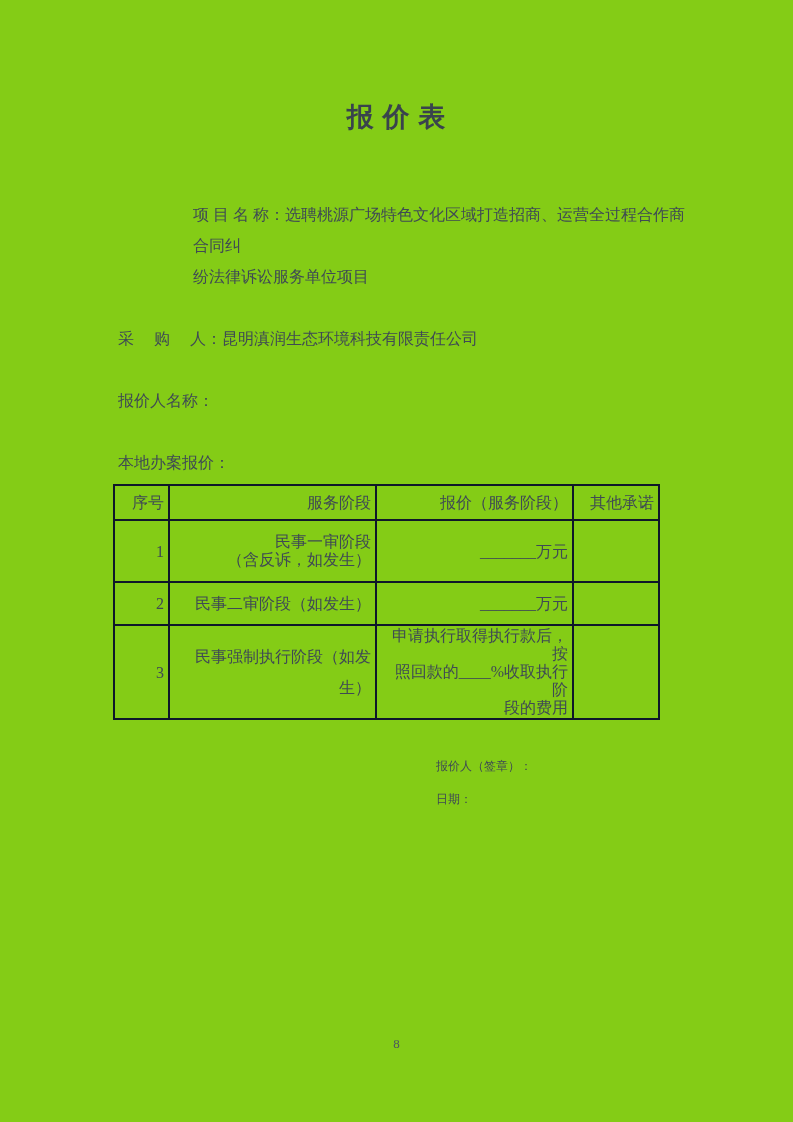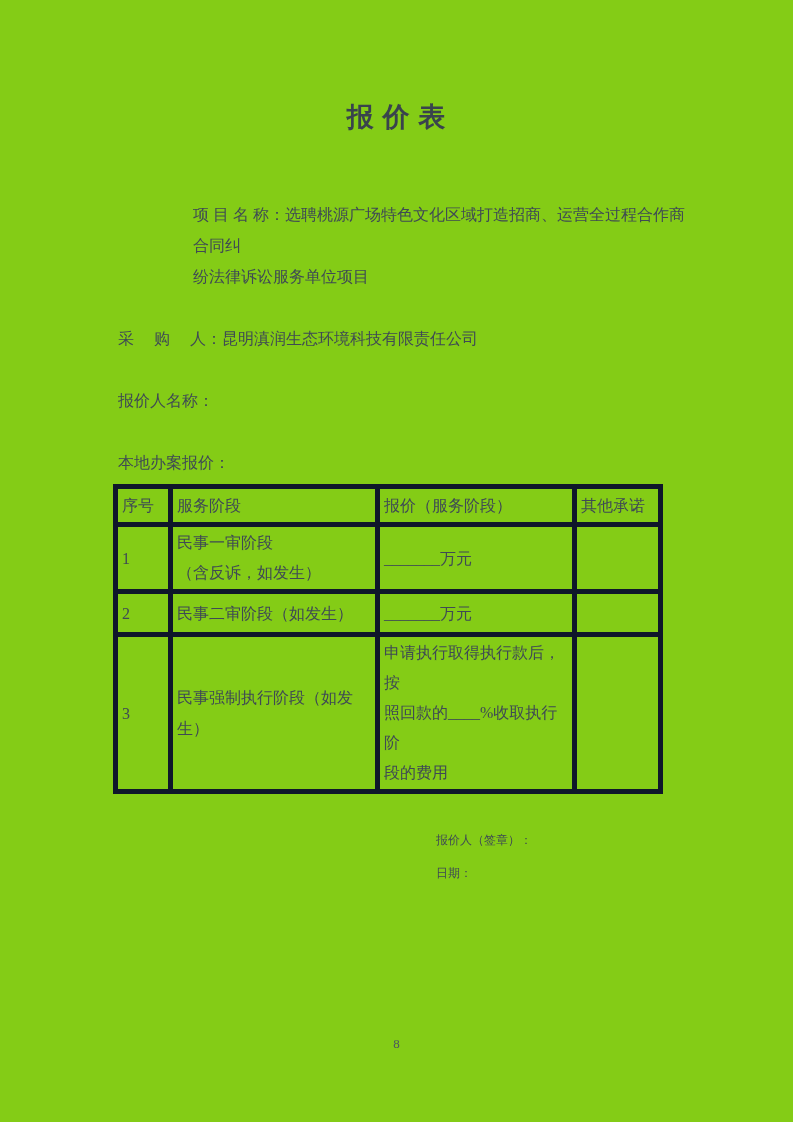--- a/index.html
+++ b/index.html
@@ -28,37 +28,37 @@
   .para { white-space:pre-line; }
   .hang { padding-left:75px; text-indent:-75px; }
   .quote-table {
     border-collapse:collapse;
     table-layout:fixed;
     width:546px;
     margin:6px 0 0 -5px;
     color:#3f4a54;
   }
   .quote-table th, .quote-table td {
-    border:5px solid #0f172a;
-    text-align:left;
+    border:2px solid #0f172a;
+    text-align:right;
     vertical-align:middle;
     font-weight:normal;
     font-size:16px;
     padding:1px 4px;
     overflow:hidden;
   }
   .col-no    { width:55px;  }
   .col-stage { width:207px; }
   .col-price { width:197px; }
   .col-other { width:86px;  }
   .row-header { height:30px; }
   .row-1 { height:62px; }
   .row-2 { height:43px; }
   .row-3 { height:94px; }
-  .multiline { white-space:pre-line; line-height:30px;margin-top:28px; }
+  .multiline { white-space:pre-line; line-height:18px;margin-top:28px; }
   .exec-price { font-size:15.5px; }
   .note {
     margin-top:24px;
     white-space:pre-line;
     line-height:35px;
     font-size:16px;
   }
   .signature {
     margin-top:30px;
     margin-left:318px;

